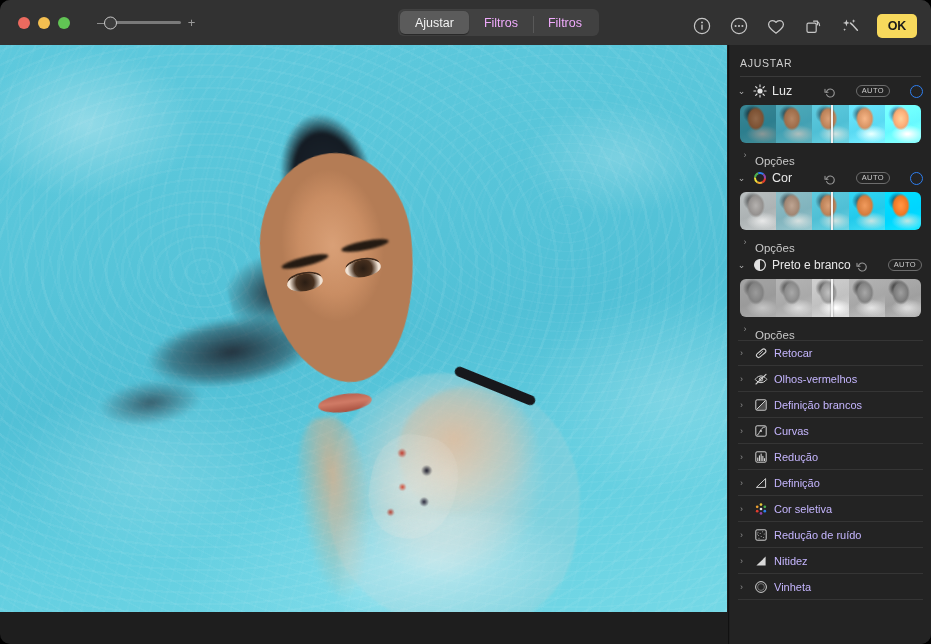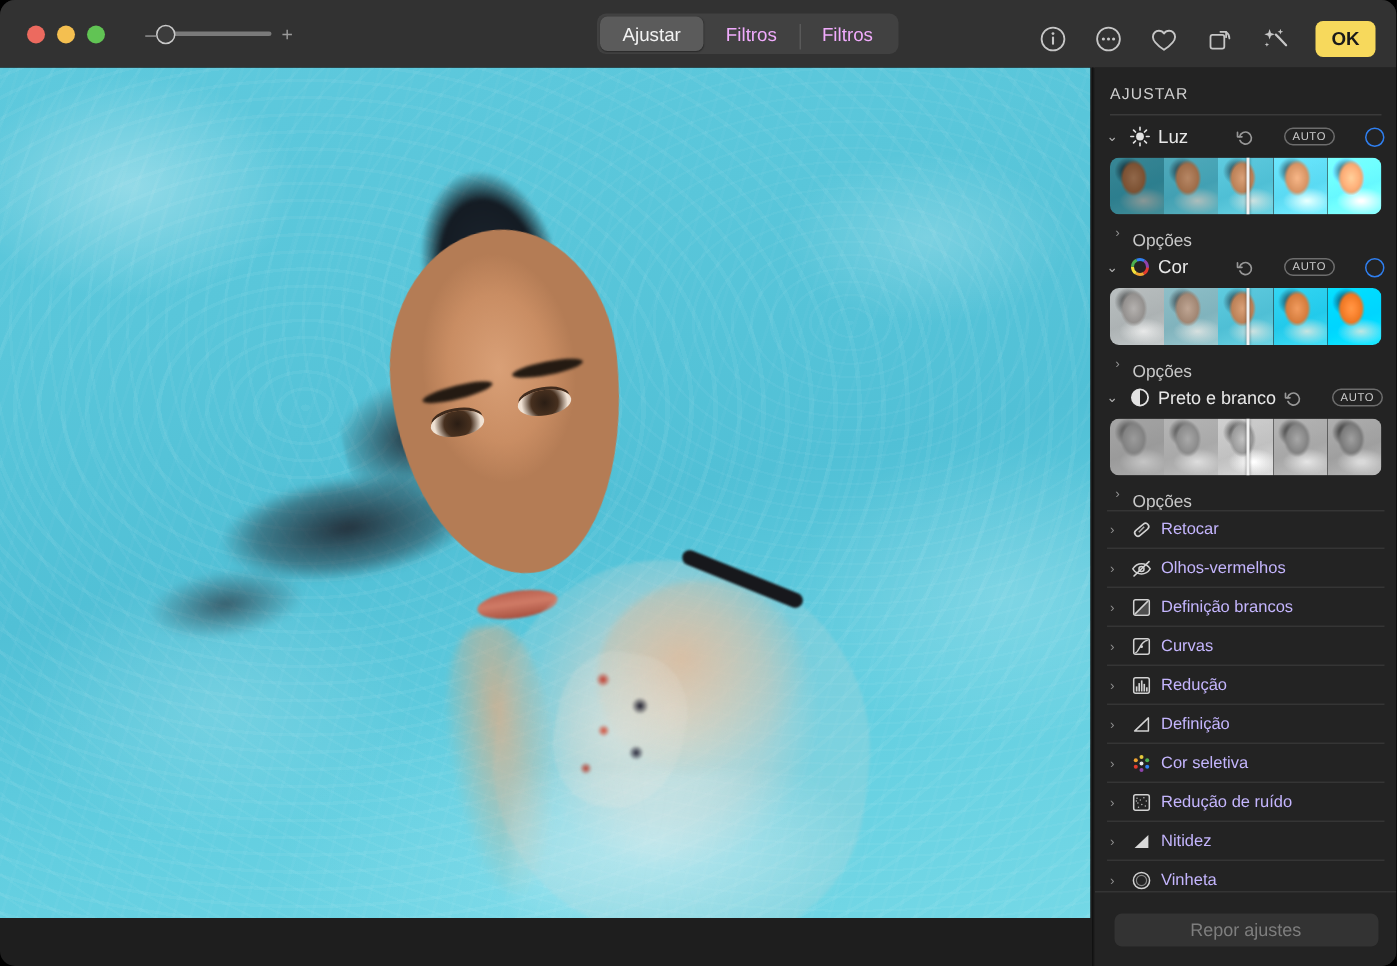--- a/index.html
+++ b/index.html
@@ -689,18 +689,15 @@
           <svg width="14" height="14" viewBox="0 0 14 14">
               <circle cx="7" cy="7" r="5.4" fill="none" stroke="#d2d2d2" stroke-width="1"></circle>
               <circle cx="7" cy="7" r="3.4" fill="none" stroke="#d2d2d2" stroke-width=".8" opacity=".55"></circle>
             </svg>
         </div>
         <div class="li-label">Vinheta</div>
       </div>
 
     </div>
 
-    <div class="footer">
-      <div class="reset-btn">Repor ajustes</div>
-    </div>
   </div>
 
 </div>
 
 </body></html>

